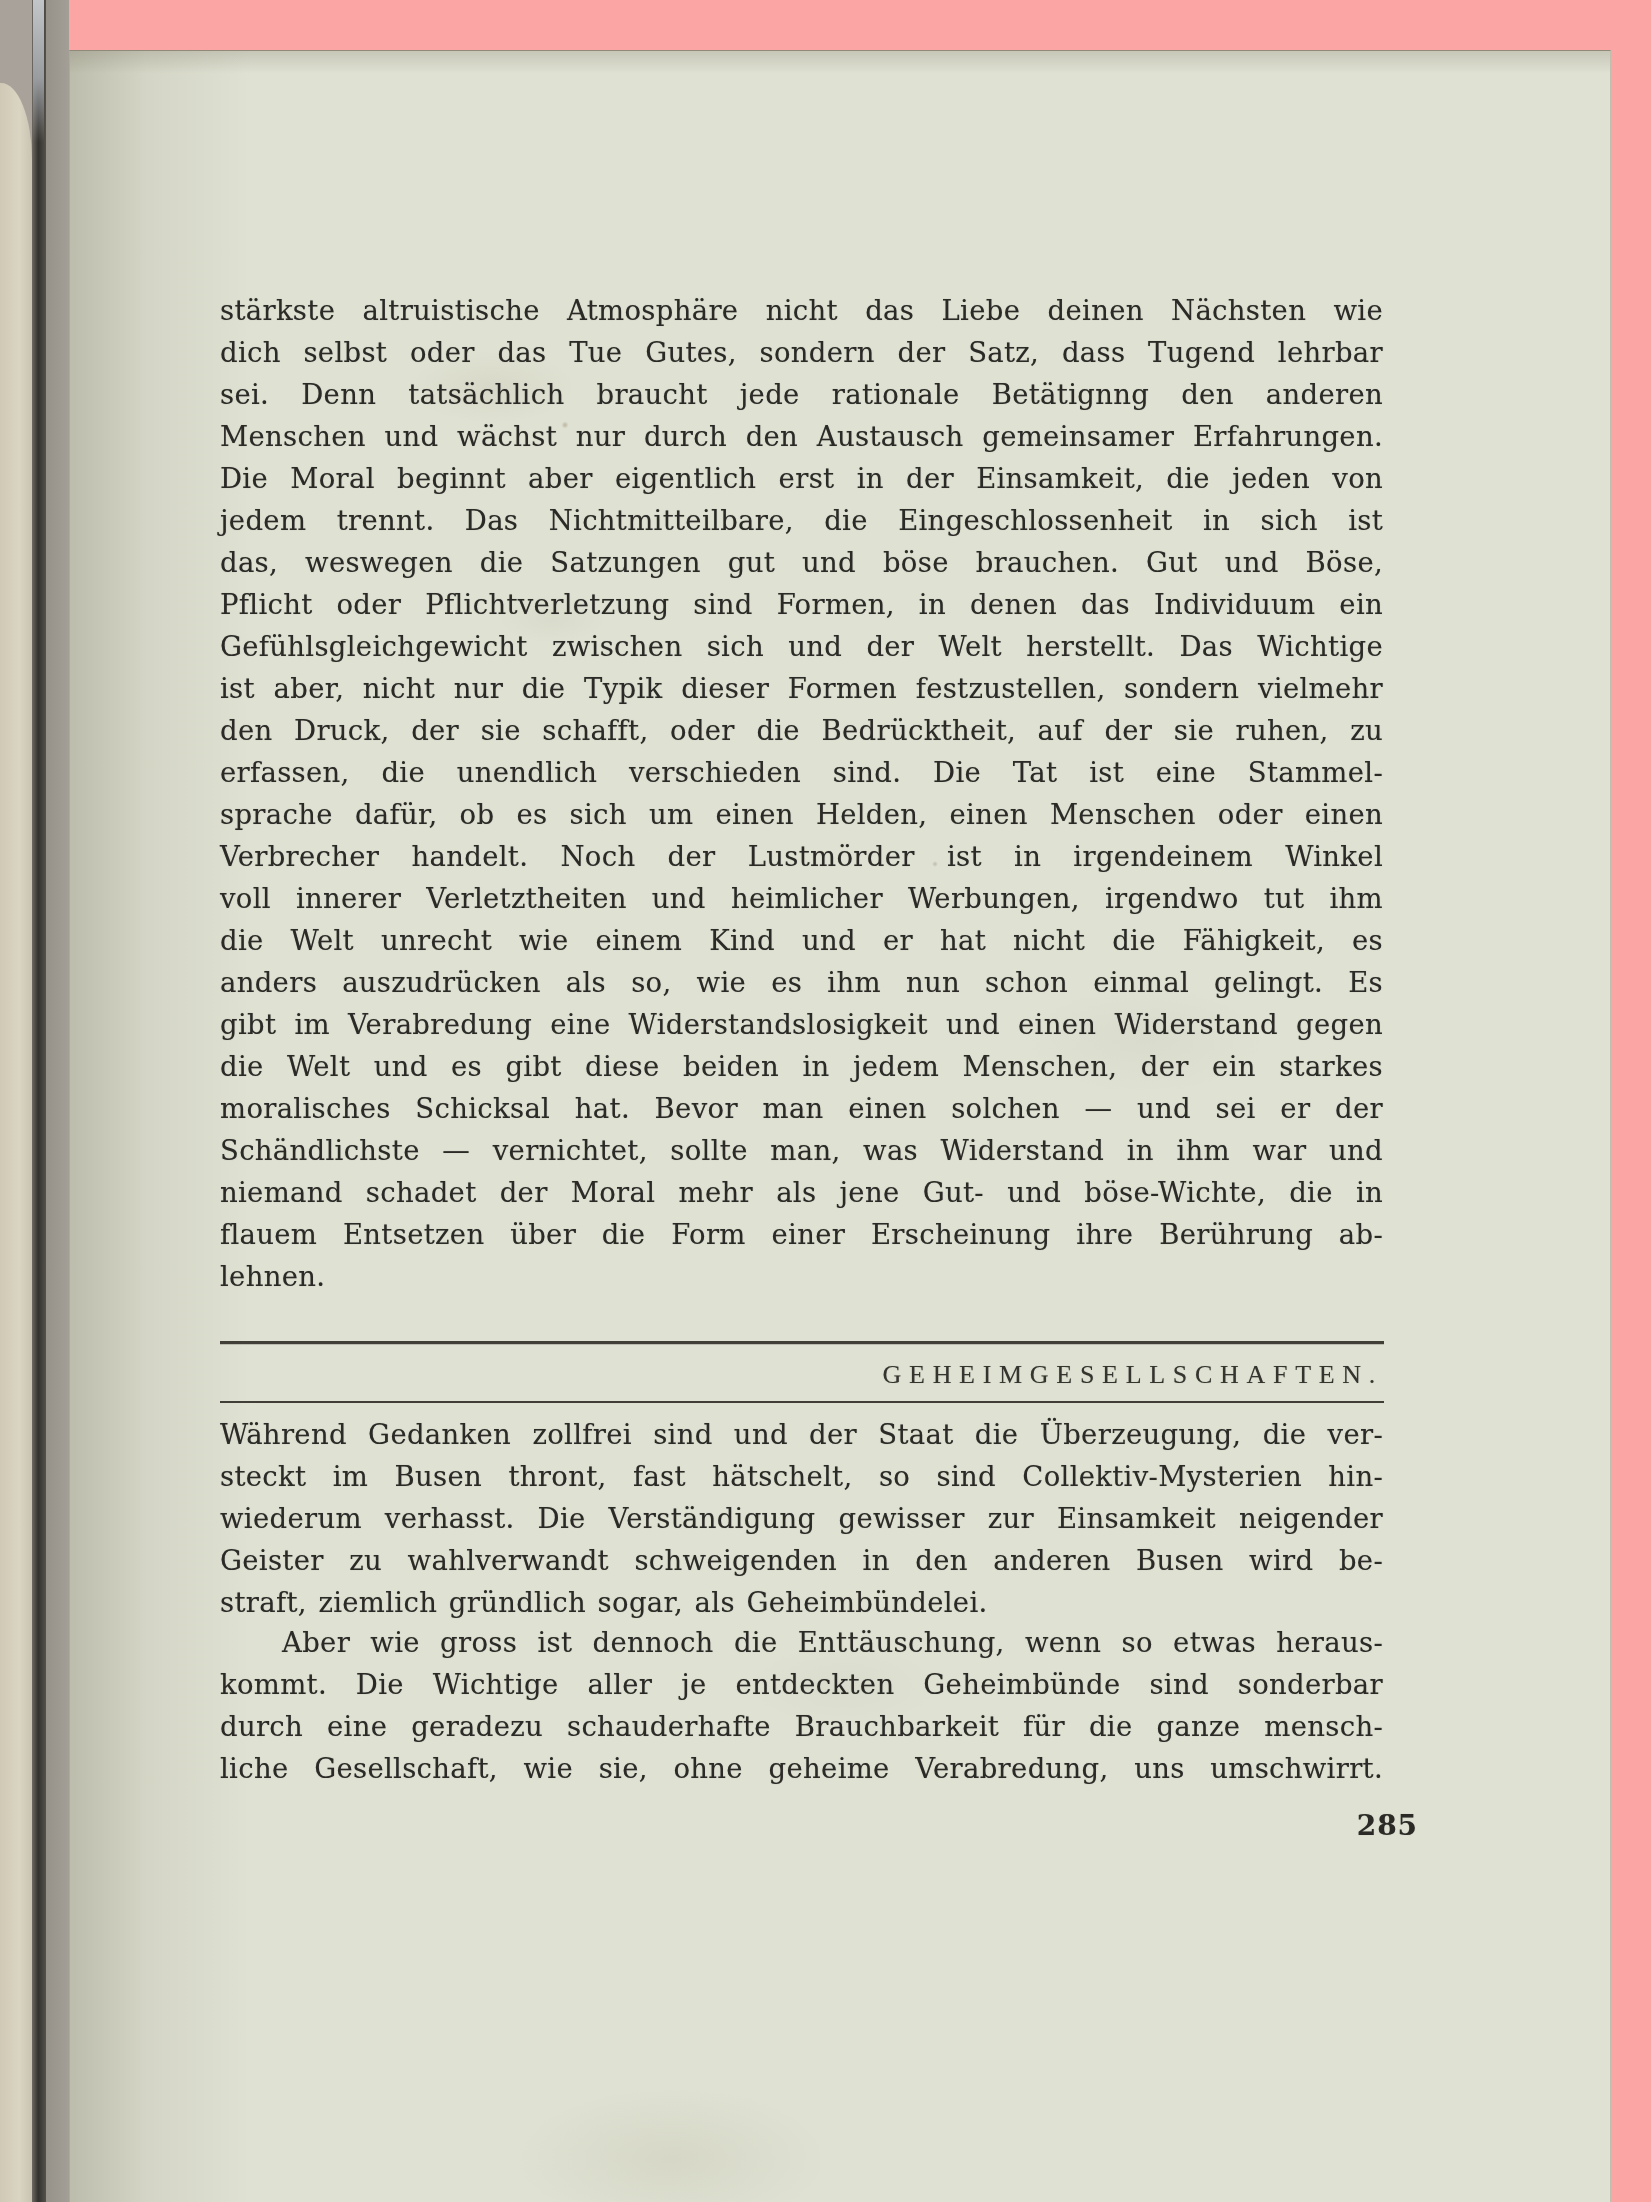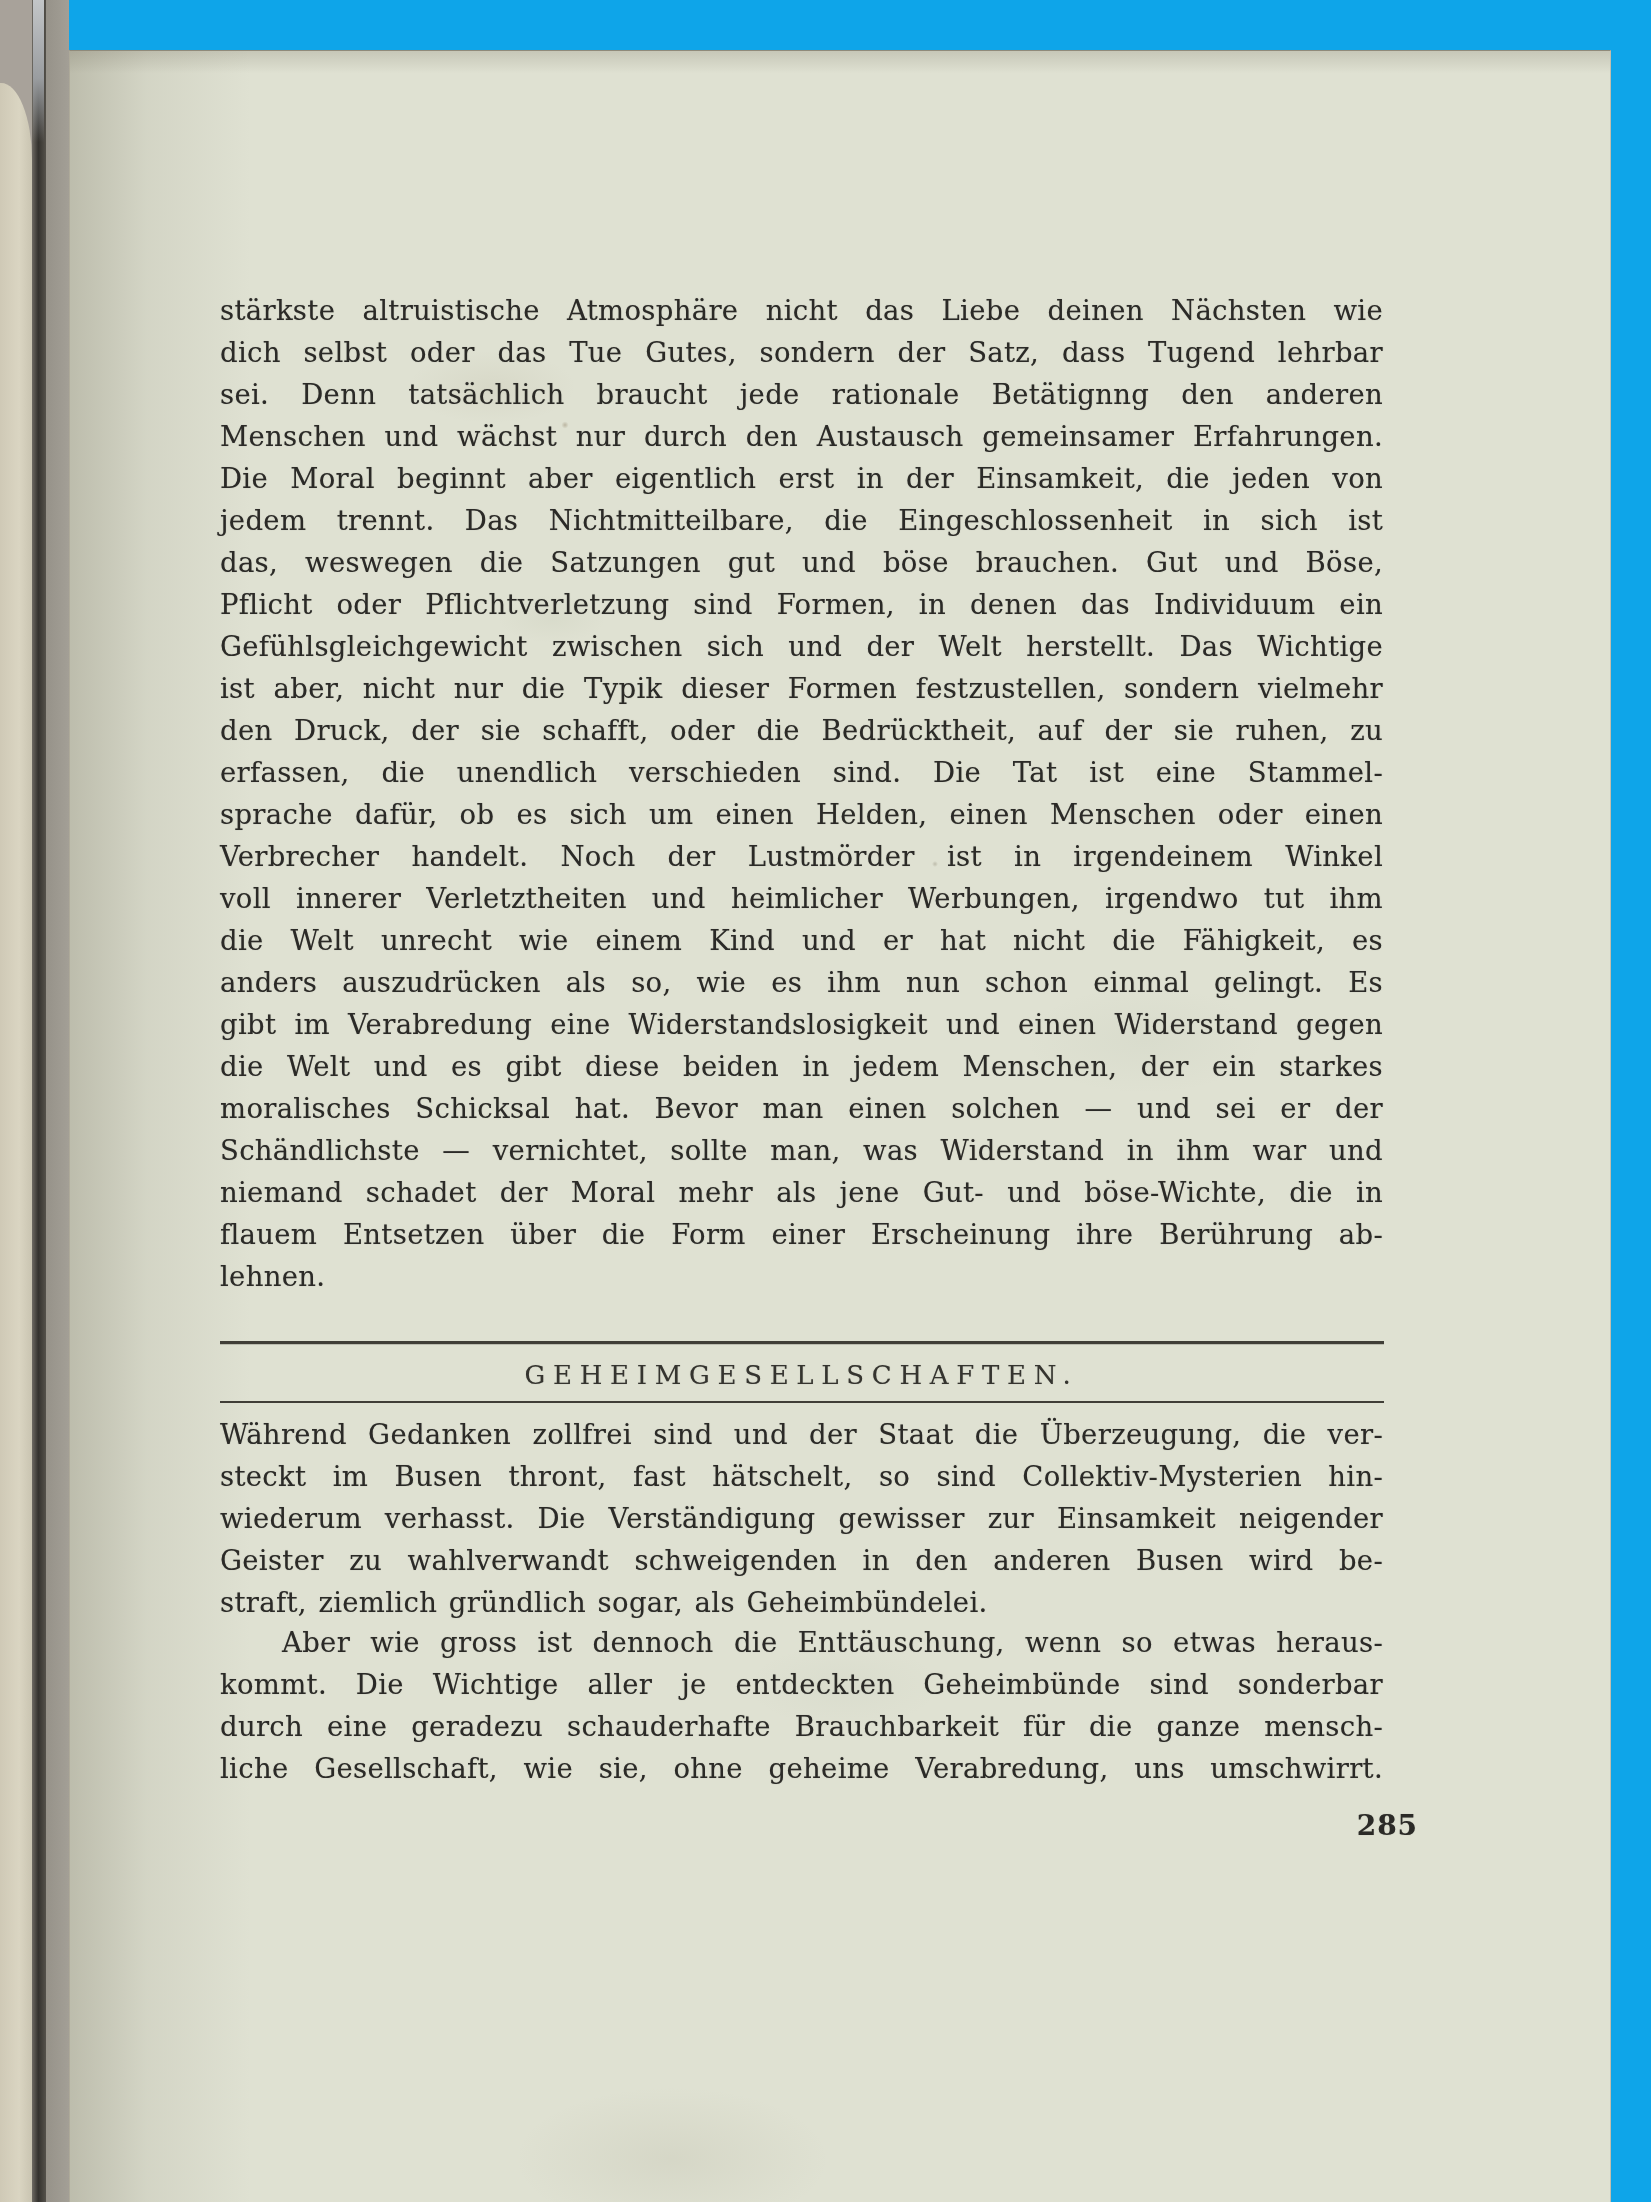--- a/index.html
+++ b/index.html
@@ -1,21 +1,21 @@
 <!DOCTYPE html>
 <html style="font-size:13.8px"><head>
 <meta charset="utf-8">
 <style>
   html,body{margin:0;padding:0;}
   body{
     width:1652px;height:2203px;overflow:hidden;
     background:#fafcfd;
     font-family:"DejaVu Serif","Liberation Serif",serif;
   }
-  .scan{position:relative;width:1652px;height:2203px;background:#0ea5e9;}
+  .scan{position:relative;width:1652px;height:2203px;background:#fca5a5;}
 
   
   .edge-strip{position:absolute;top:0;bottom:0;}
   .edge-gray-outer{left:0;width:32px;background:#a8a29a;}
   .edge-underpage{
     position:absolute;left:0;top:83px;bottom:0;width:32px;
     background:linear-gradient(to right,#cfc9b6,#dad5c2 60%,#c9c4b1);
     border-top-right-radius:31px 77px;
   }
   .edge-dark{left:32px;width:13.8px;background:linear-gradient(to right,#6e6a63,#34322e 45%,#55524b);}
@@ -66,22 +66,23 @@
   .para1 .tline:last-child,.para2 .tline:last-child{text-align-last:left;}
   .para3 .tline:first-child{text-indent:62px;}
 
   .rule{position:absolute;left:220px;width:1164px;background:#403e37;}
   .rule-top{top:1341px;height:2.6px;box-shadow:0 0.9px 0 rgba(64,62,55,0.25);}
   .rule-bottom{top:1401px;height:1.7px;}
 
   .heading{
     position:absolute;left:220px;top:1356px;width:1163px;
     font-size:26px;line-height:38px;letter-spacing:7.7px;
-    text-align:center;color:#35342f;
+    text-align:right;color:#35342f;
     text-shadow:0 0 0.9px rgba(43,42,39,0.35);
+    font-family:Liberation Serif, serif;
   }
   .pageno{
     position:absolute;left:255px;top:1807px;width:1163px;
     font-size:28px;line-height:38px;text-align:right;
     color:#2b2a27;font-weight:bold;letter-spacing:0.9px;
     text-shadow:0 0 0.9px rgba(43,42,39,0.3);
   }
 </style>
 </head>
 <body>

